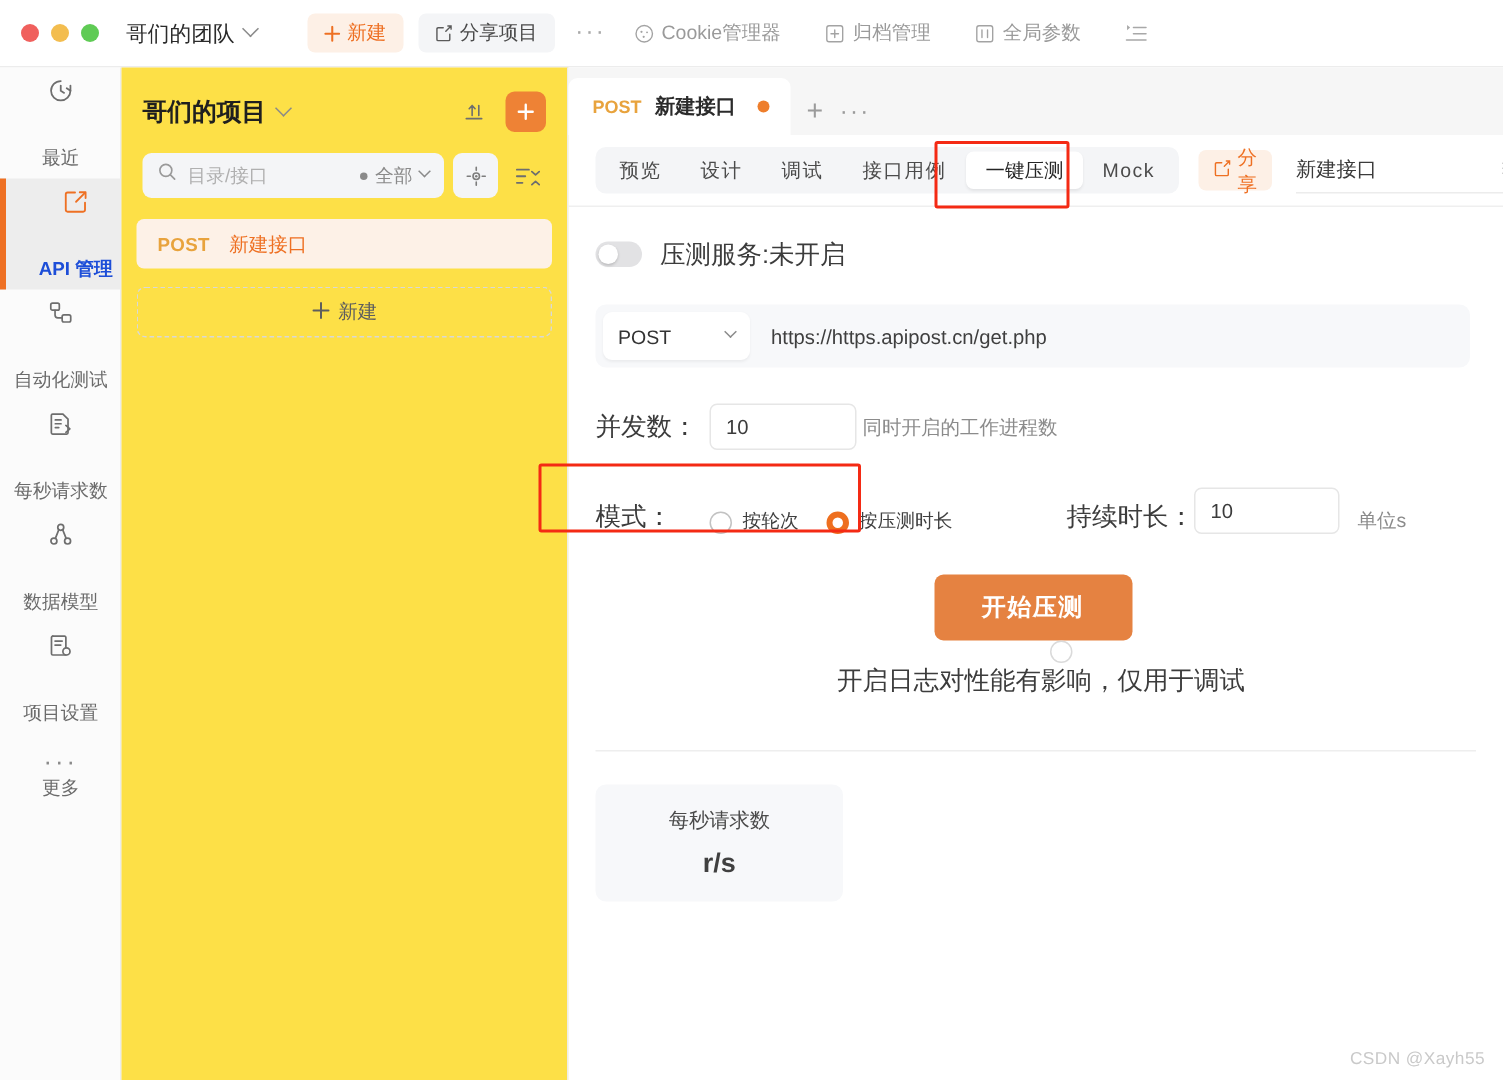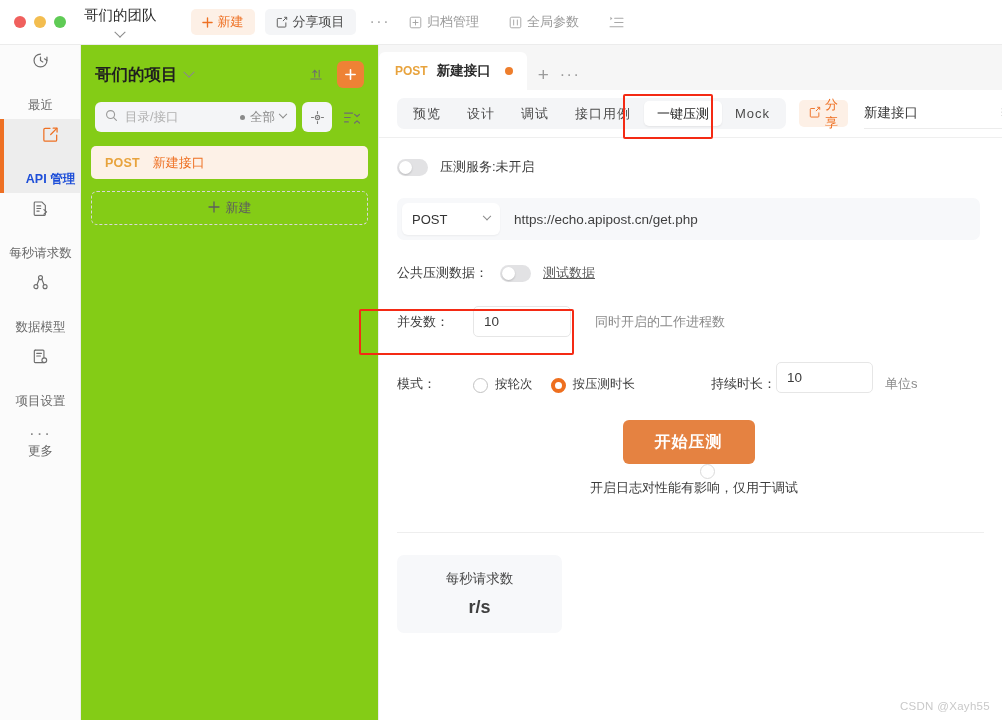--- a/index.html
+++ b/index.html
@@ -17,21 +17,21 @@
     position:absolute; left:0; top:0; width:1002px; height:45px;
     background:#ffffff; display:flex; align-items:center;
     border-bottom:1px solid #ececec;
   }
   .traffic { display:flex; align-items:center; gap:8px; padding-left:14px; }
   .dot { width:12px; height:12px; border-radius:50%; }
   .dot.red{background:#f0605d;} .dot.yellow{background:#f3bd4f;} .dot.green{background:#5fcb55;}
 
   .team-name {
     margin-left:18px; font-size:14.5px; color:#2b2b2b; font-weight:500;
-    display:flex; align-items:center; gap:6px; cursor:default;flex-direction:column;
+    display:flex; align-items:center; gap:6px; cursor:default;
   }
   .chev { display:inline-block; width:8px; height:8px;
     border-right:1.4px solid #8a8a8a; border-bottom:1.4px solid #8a8a8a;
     transform:rotate(45deg) translate(-2px,-2px); }
 
   .tb-btn {
     display:flex; align-items:center; gap:5px; height:26px; padding:0 11px;
     border-radius:5px; font-size:13px; cursor:pointer; white-space:nowrap;
   }
   .tb-new { margin-left:34px; background:#fdf0e6; color:#ee7023; font-weight:500;}
@@ -53,21 +53,21 @@
   .rail-item.active { background:#ededed; color:#1d4ed8; font-weight:600;padding-left:20px; }
   .rail-item.active:before {
     content:""; position:absolute; left:0; top:0; width:3.5px; height:100%; background:#ee7023;
   }
   .rail-item .glyph { display:block; }
   .rail-more { height:58px; gap:4px; }
 
   
   .panel {
     position:absolute; left:81px; top:45px; width:298px; height:675px;
-    background:#84cc16; border-right:1px solid #ececec;
+    background:#fde047; border-right:1px solid #ececec;
   }
   .panel-head { display:flex; align-items:center; padding:16px 14px 0 14px; }
   .panel-title { font-size:16.5px; font-weight:600; color:#1f1f1f; display:flex; align-items:center; gap:7px;}
   .panel-head .spacer { flex:1; }
   .icon-btn { width:26px; height:26px; display:flex; align-items:center; justify-content:center;
     border-radius:5px; cursor:pointer; color:#6e6e6e; }
   .add-btn { width:27px; height:27px; background:#ee8235; color:#fff; border-radius:6px;
     display:flex; align-items:center; justify-content:center; font-size:17px; cursor:pointer; margin-left:8px;}
 
   .search-row { display:flex; align-items:center; gap:6px; padding:14px 14px 0 14px; }
@@ -128,21 +128,21 @@
   .right-ic { color:#c7c7c7; cursor:pointer; display:flex; align-items:center; }
 
   
   .form { padding:20px 22px 0 18px; }
   .row { display:flex; align-items:center; }
 
   .toggle { width:31px; height:17px; border-radius:9px; background:#e2e2e4; position:relative;
     cursor:pointer; flex:none;}
   .toggle:after{ content:""; position:absolute; left:2px; top:2px; width:13px; height:13px;
     border-radius:50%; background:#fff; box-shadow:0 1px 2px rgba(0,0,0,.18);}
-  .lbl-14 { font-size:13px; color:#3c3c3c; }
+  .lbl-14 { font-size:17px; color:#3c3c3c; }
   .lbl-muted { font-size:13px; color:#8b8b8b; }
 
   .url-row { margin-top:22px; display:flex; align-items:center; height:42px;
     background:#f7f8fa; border-radius:7px; padding:5px; }
   .method-select { width:98px; height:32px; background:#fff; border-radius:6px;
     display:flex; align-items:center; justify-content:space-between; padding:0 10px;
     font-size:13px; color:#333; cursor:pointer; box-shadow:0 1px 2px rgba(0,0,0,.05);}
   .url-text { margin-left:14px; font-size:13.5px; color:#3f3f3f; }
 
   .pub-row { margin-top:24px; display:flex; align-items:center; gap:12px;}
@@ -210,20 +210,31 @@
         <svg width="12" height="12" viewBox="0 0 14 14">
             <path d="M10 1.5h2.5V4M12.3 1.7L8.4 5.6" stroke="#5a5a5a" stroke-width="1.1" fill="none" stroke-linecap="round"></path>
             <path d="M11.5 8v4a.9.9 0 01-.9.9H2.4a.9.9 0 01-.9-.9V3.8a.9.9 0 01.9-.9h4" stroke="#5a5a5a" stroke-width="1.1" fill="none" stroke-linecap="round"></path>
           </svg>
       </span>
       <span>分享项目</span>
     </div>
 
     <div class="tb-ellipsis">···</div>
 
+    <div class="tb-btn tb-plain">
+      <span class="ic">
+        <svg width="13" height="13" viewBox="0 0 14 14">
+            <circle cx="7" cy="7" r="5.9" fill="none" stroke="#a3a3a3" stroke-width="1"></circle>
+            <circle cx="5" cy="5.6" r=".8" fill="#a3a3a3"></circle>
+            <circle cx="9" cy="6" r=".7" fill="#a3a3a3"></circle>
+            <circle cx="6.6" cy="9.2" r=".8" fill="#a3a3a3"></circle>
+          </svg>
+      </span>
+      <span>Cookie管理器</span>
+    </div>
 
     <div class="tb-btn tb-plain">
       <span class="ic">
         <svg width="13" height="13" viewBox="0 0 14 14">
             <rect x="1.3" y="1.3" width="11.4" height="11.4" rx="1.6" fill="none" stroke="#a3a3a3" stroke-width="1"></rect>
             <path d="M7 4.3v5.4M4.3 7h5.4" stroke="#a3a3a3" stroke-width="1" stroke-linecap="round"></path>
           </svg>
       </span>
       <span>归档管理</span>
     </div>
@@ -265,20 +276,30 @@
       <span class="glyph">
         <svg width="19" height="19" viewBox="0 0 20 20">
             <path d="M16.5 10.6v5.1a1.3 1.3 0 01-1.3 1.3H4.3A1.3 1.3 0 013 15.7V4.8a1.3 1.3 0 011.3-1.3h5.2" fill="none" stroke="#ee7023" stroke-width="1.3" stroke-linecap="round"></path>
             <path d="M12.8 3.3h4.1v4.1" fill="none" stroke="#ee7023" stroke-width="1.3" stroke-linecap="round" stroke-linejoin="round"></path>
             <path d="M16.6 3.6l-6.4 6.4" stroke="#ee7023" stroke-width="1.3" stroke-linecap="round"></path>
           </svg>
       </span>
       <span>API 管理</span>
     </div>
 
+    <div class="rail-item">
+      <span class="glyph">
+        <svg width="19" height="19" viewBox="0 0 20 20">
+            <rect x="3" y="3.2" width="6" height="5" rx="1.2" fill="none" stroke="#6e6e6e" stroke-width="1.2"></rect>
+            <rect x="11" y="11.5" width="6" height="5" rx="1.2" fill="none" stroke="#6e6e6e" stroke-width="1.2"></rect>
+            <path d="M6 8.4v3.2a2 2 0 002 2h2.6" fill="none" stroke="#6e6e6e" stroke-width="1.2" stroke-linecap="round"></path>
+          </svg>
+      </span>
+      <span>自动化测试</span>
+    </div>
 
     <div class="rail-item">
       <span class="glyph">
         <svg width="19" height="19" viewBox="0 0 20 20">
             <path d="M4.3 3.2h7.2l3.6 3.6v9.6a.9.9 0 01-.9.9H4.3a.9.9 0 01-.9-.9V4.1a.9.9 0 01.9-.9z" fill="none" stroke="#6e6e6e" stroke-width="1.2"></path>
             <path d="M6.2 7.3h4M6.2 10h4M6.2 12.7h2.4" stroke="#6e6e6e" stroke-width="1.2" stroke-linecap="round"></path>
             <path d="M13.6 11.2l2.8 2.4-2.8 2.4" fill="none" stroke="#6e6e6e" stroke-width="1.2" stroke-linecap="round" stroke-linejoin="round"></path>
           </svg>
       </span>
       <span>每秒请求数</span>
@@ -430,33 +451,28 @@
       <div class="row" style="gap:12px;">
         <span class="toggle"></span>
         <span class="lbl-14">压测服务:未开启</span>
       </div>
 
       <div class="url-row">
         <div class="method-select">
           <span>POST</span>
           <span class="chev" style="width:6px;height:6px;border-color:#8a8a8a;"></span>
         </div>
-        <span class="url-text">https://echo.apipost.cn/get.php</span>
-      </div>
-
-      <div class="pub-row">
-        <span class="lbl-14" style="font-weight:500;">公共压测数据：</span>
-        <span class="toggle"></span>
-        <span class="link-underline">测试数据</span>
-      </div>
+        <span class="url-text">https://https.apipost.cn/get.php</span>
+      </div>
+
 
       <div class="conc-row">
         <span class="lbl-14" style="font-weight:500;width:76px;">并发数：</span>
         <input class="num-input" type="text" value="10" style="">
-        <span class="lbl-muted" style="margin-left:24px;">同时开启的工作进程数</span>
+        <span class="lbl-muted" style="margin-left:4px;">同时开启的工作进程数</span>
       </div>
 
       <div class="mode-row">
         <span class="lbl-14" style="font-weight:500;width:76px;">模式：</span>
         <span class="radio"></span>
         <span class="radio-lbl">按轮次</span>
         <span class="radio on" style="margin-left:18px;"></span>
         <span class="radio-lbl">按压测时长</span>
 
         <span class="lbl-14" style="font-weight:500;margin-left:76px;">持续时长：</span>

